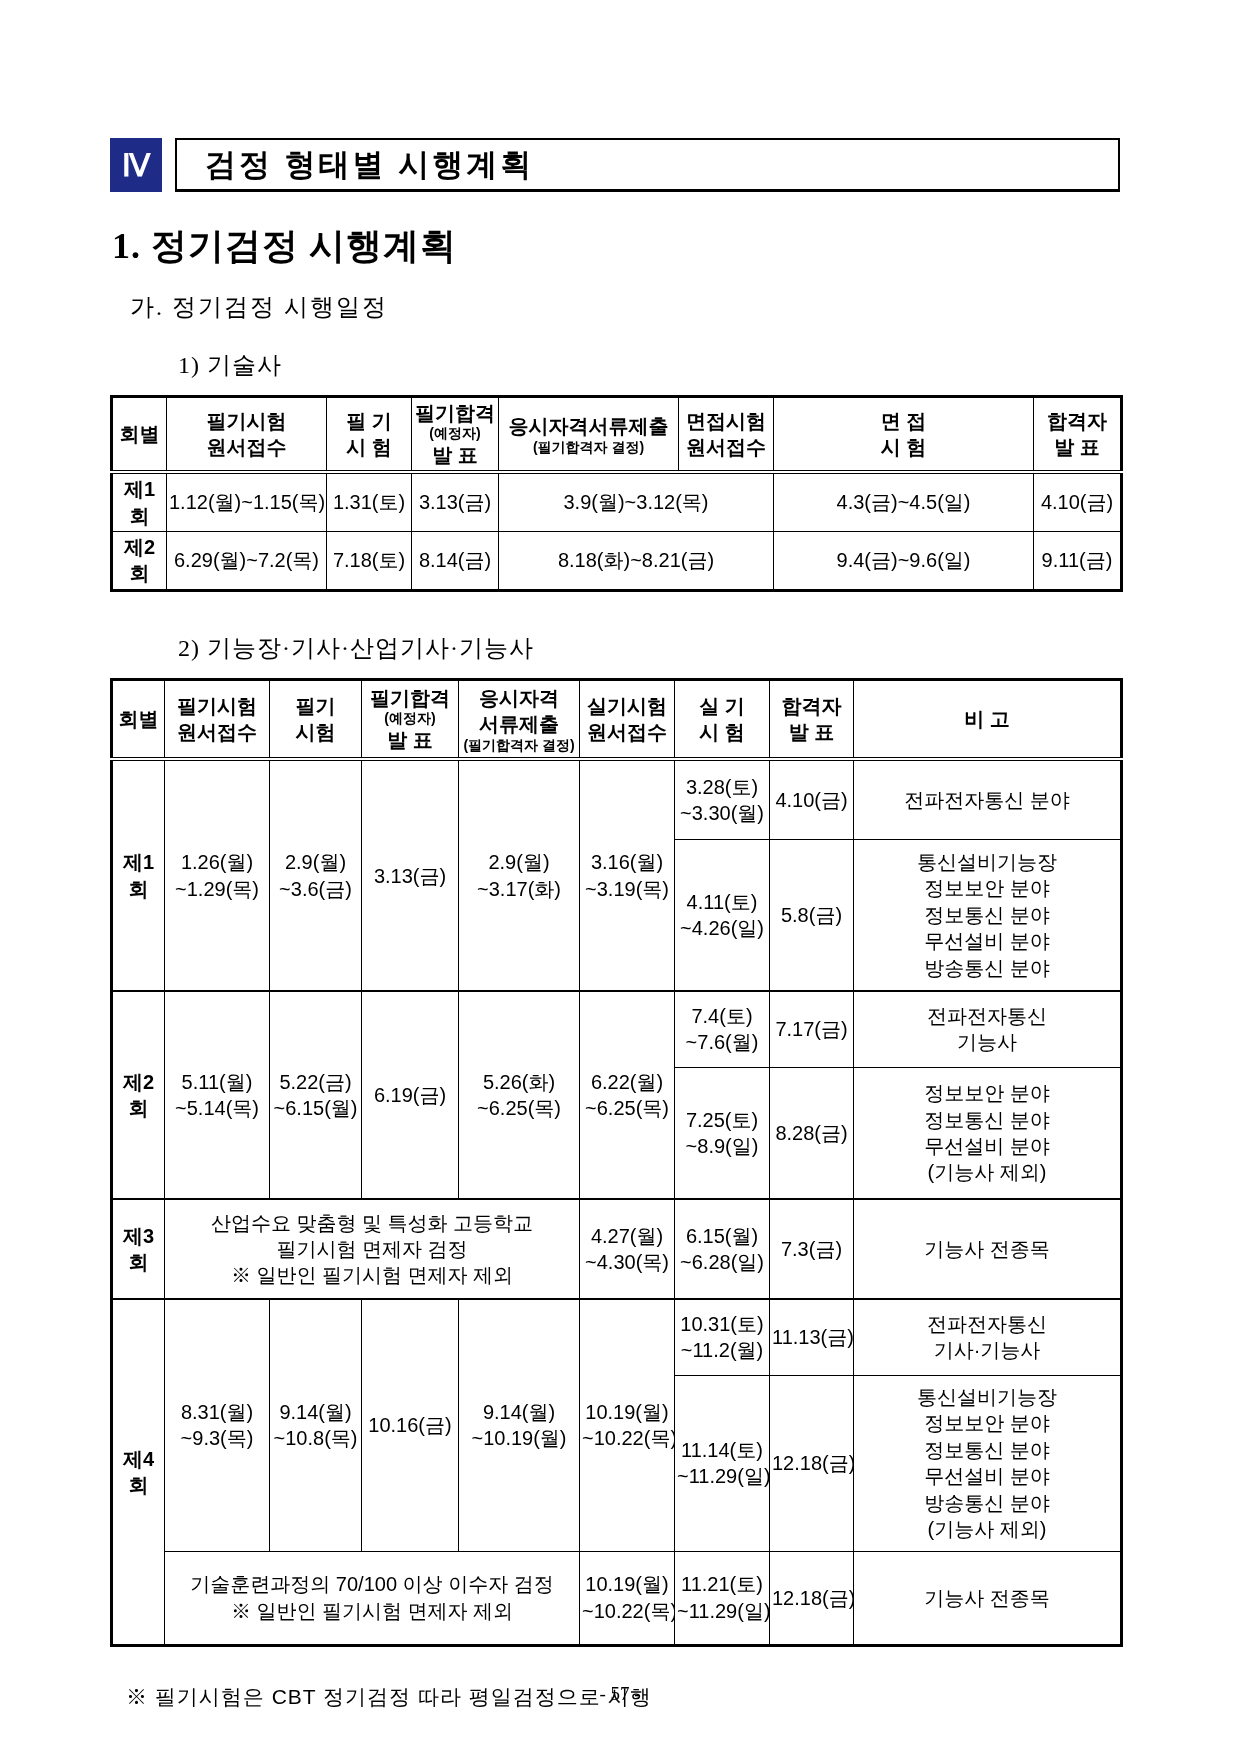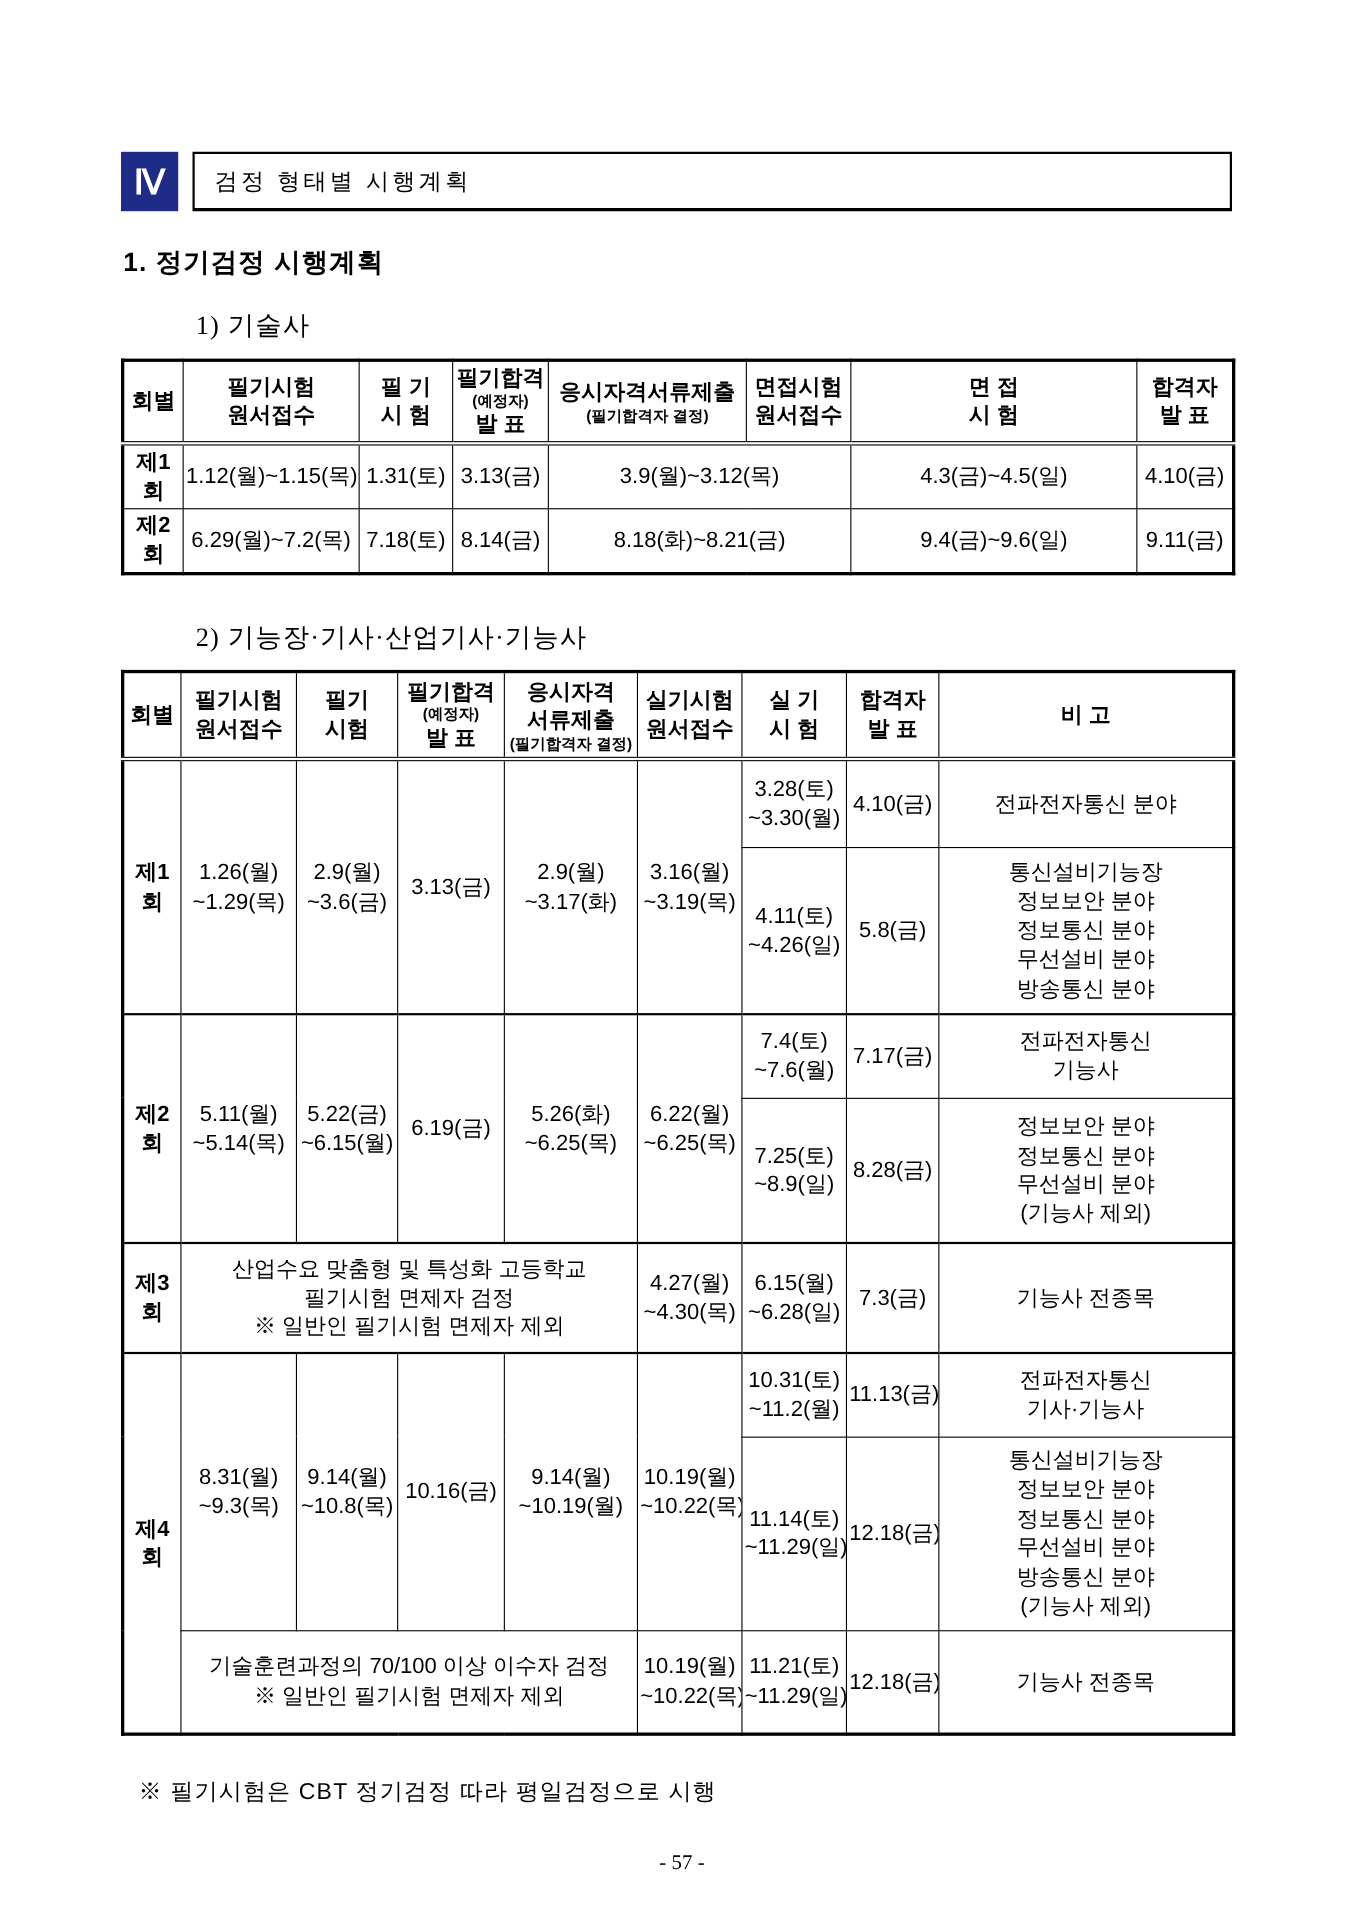--- a/index.html
+++ b/index.html
@@ -12,25 +12,25 @@
 
   
   .section-header { display: flex; align-items: stretch; gap: 13px; height: 54px; }
   .section-badge {
     width: 52px; background: #1e2b87; color: #fff;
     display: flex; align-items: center; justify-content: center;
     font-family: "Liberation Serif", serif; font-size: 31px; font-weight: bold;
   }
   .section-titlebox {
     flex: 1; border: 2px solid #000; border-bottom-width: 3px;
-    display: flex; align-items: center; padding-left: 18px;
-    font-size: 21px; font-weight: normal; letter-spacing: 3px;
-  }
-
-  .h1 { margin: 30px 0 0 2px; font-family: Liberation Sans, sans-serif; font-size: 24px; font-weight: bold; letter-spacing: 1px; }
+    display: flex; align-items: center; padding-left: 28px;
+    font-size: 31px; font-weight: bold; letter-spacing: 3px;
+  }
+
+  .h1 { margin: 30px 0 0 2px; font-family: Liberation Serif, serif; font-size: 36px; font-weight: bold; letter-spacing: 1px; }
   .h2 { margin: 20px 0 0 20px; font-family: "Liberation Serif", serif; font-size: 24px; font-weight: normal; letter-spacing: 2px; }
   .h3 { margin: 26px 0 0 68px; font-family: "Liberation Serif", serif; font-size: 24px; font-weight: normal; letter-spacing: 1px; }
 
   
   table.t {
     border-collapse: collapse; table-layout: fixed; width: 1010px;
     margin-top: 14px; border: 3px solid #000;
   }
   .t th, .t td {
     border: 1px solid #000; text-align: center; vertical-align: middle;
@@ -61,20 +61,21 @@
 
 <div class="page">
   <div class="content">
 
     <div class="section-header">
       <div class="section-badge" style="background: rgb(30, 43, 135);">Ⅳ</div>
       <div class="section-titlebox">검정 형태별 시행계획</div>
     </div>
 
     <div class="h1">1. 정기검정 시행계획</div>
+    <div class="h2">가. 정기검정 시행일정</div>
     <div class="h3">1) 기술사</div>
 
     <table class="t">
       <colgroup>
         <col style="width:55px">
           <col style="width:160px">
           <col style="width:85px">
           <col style="width:87px">
         <col style="width:180px">
           <col style="width:95px">

